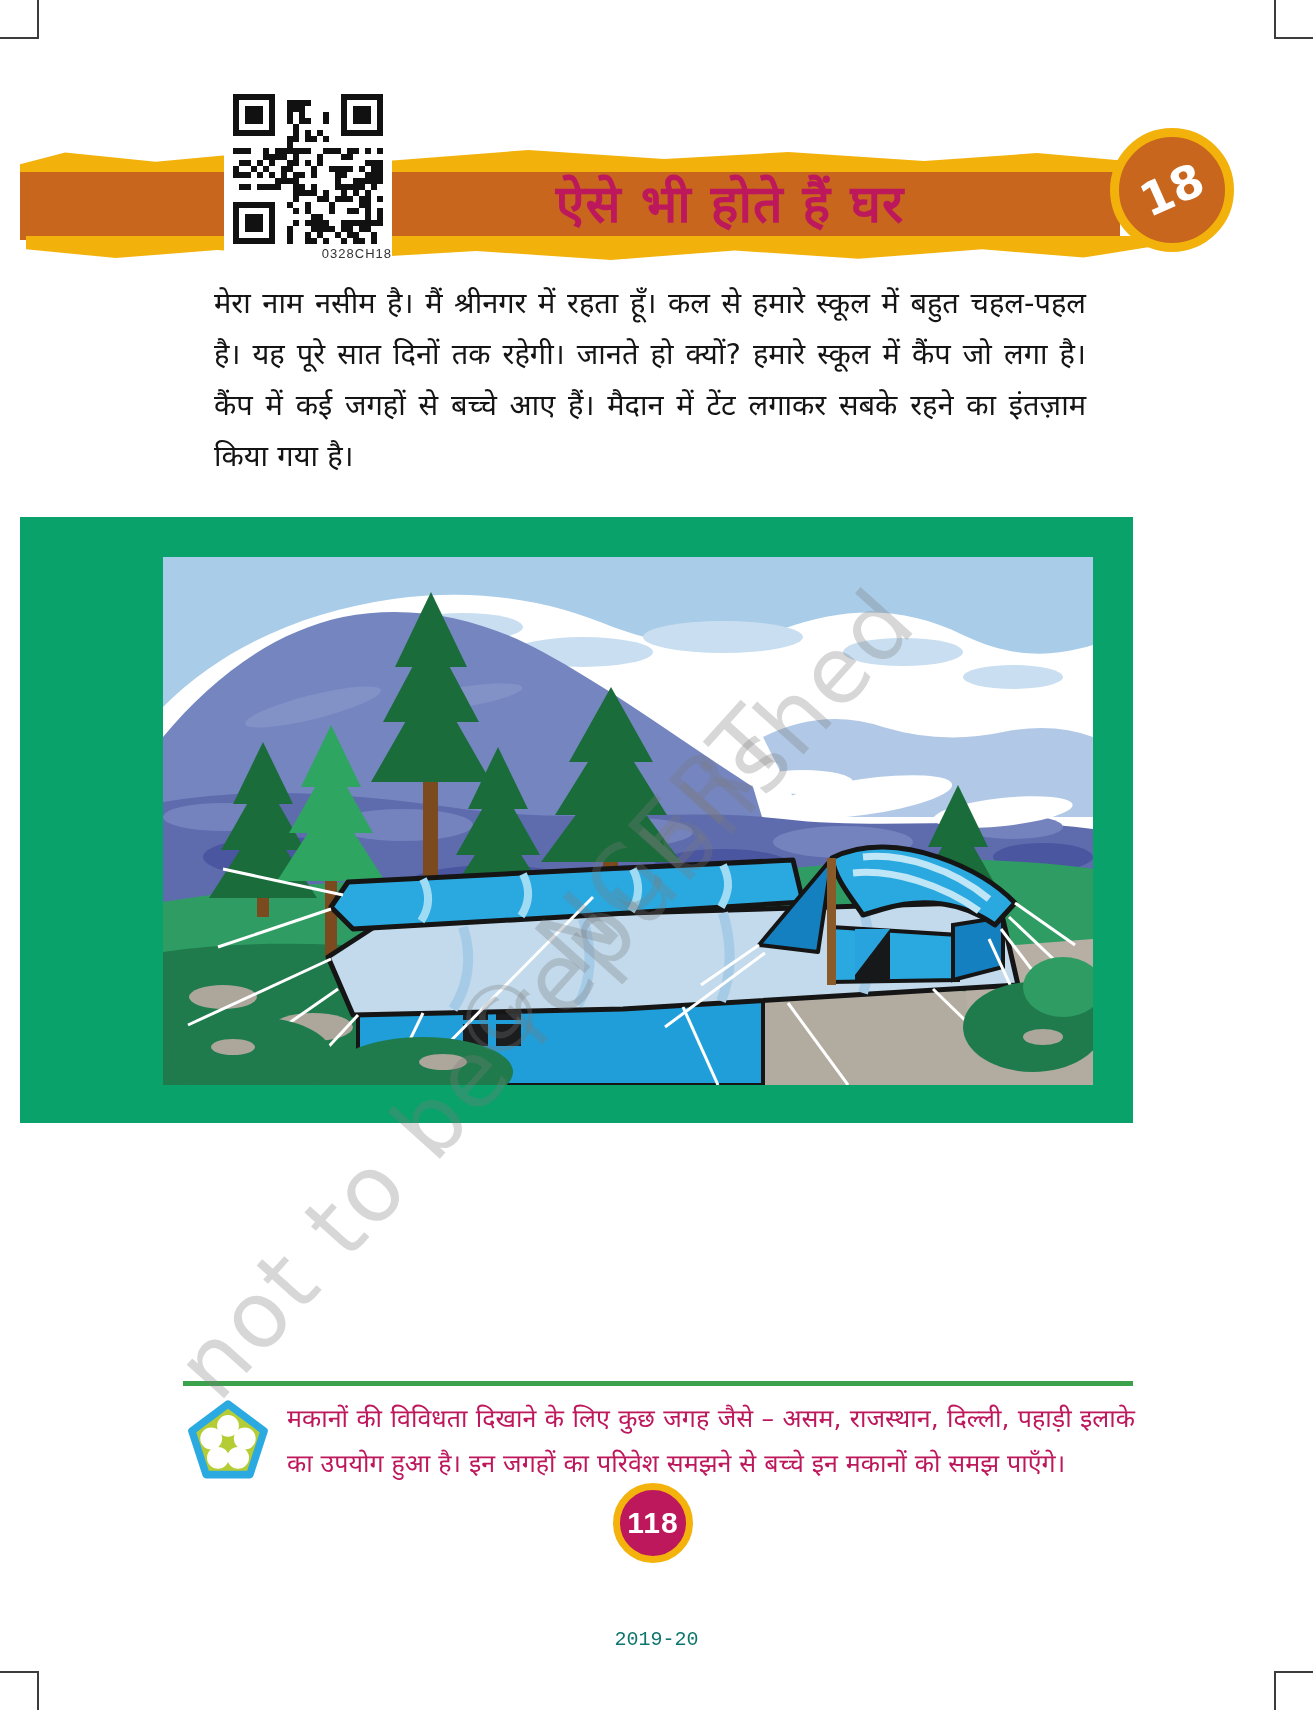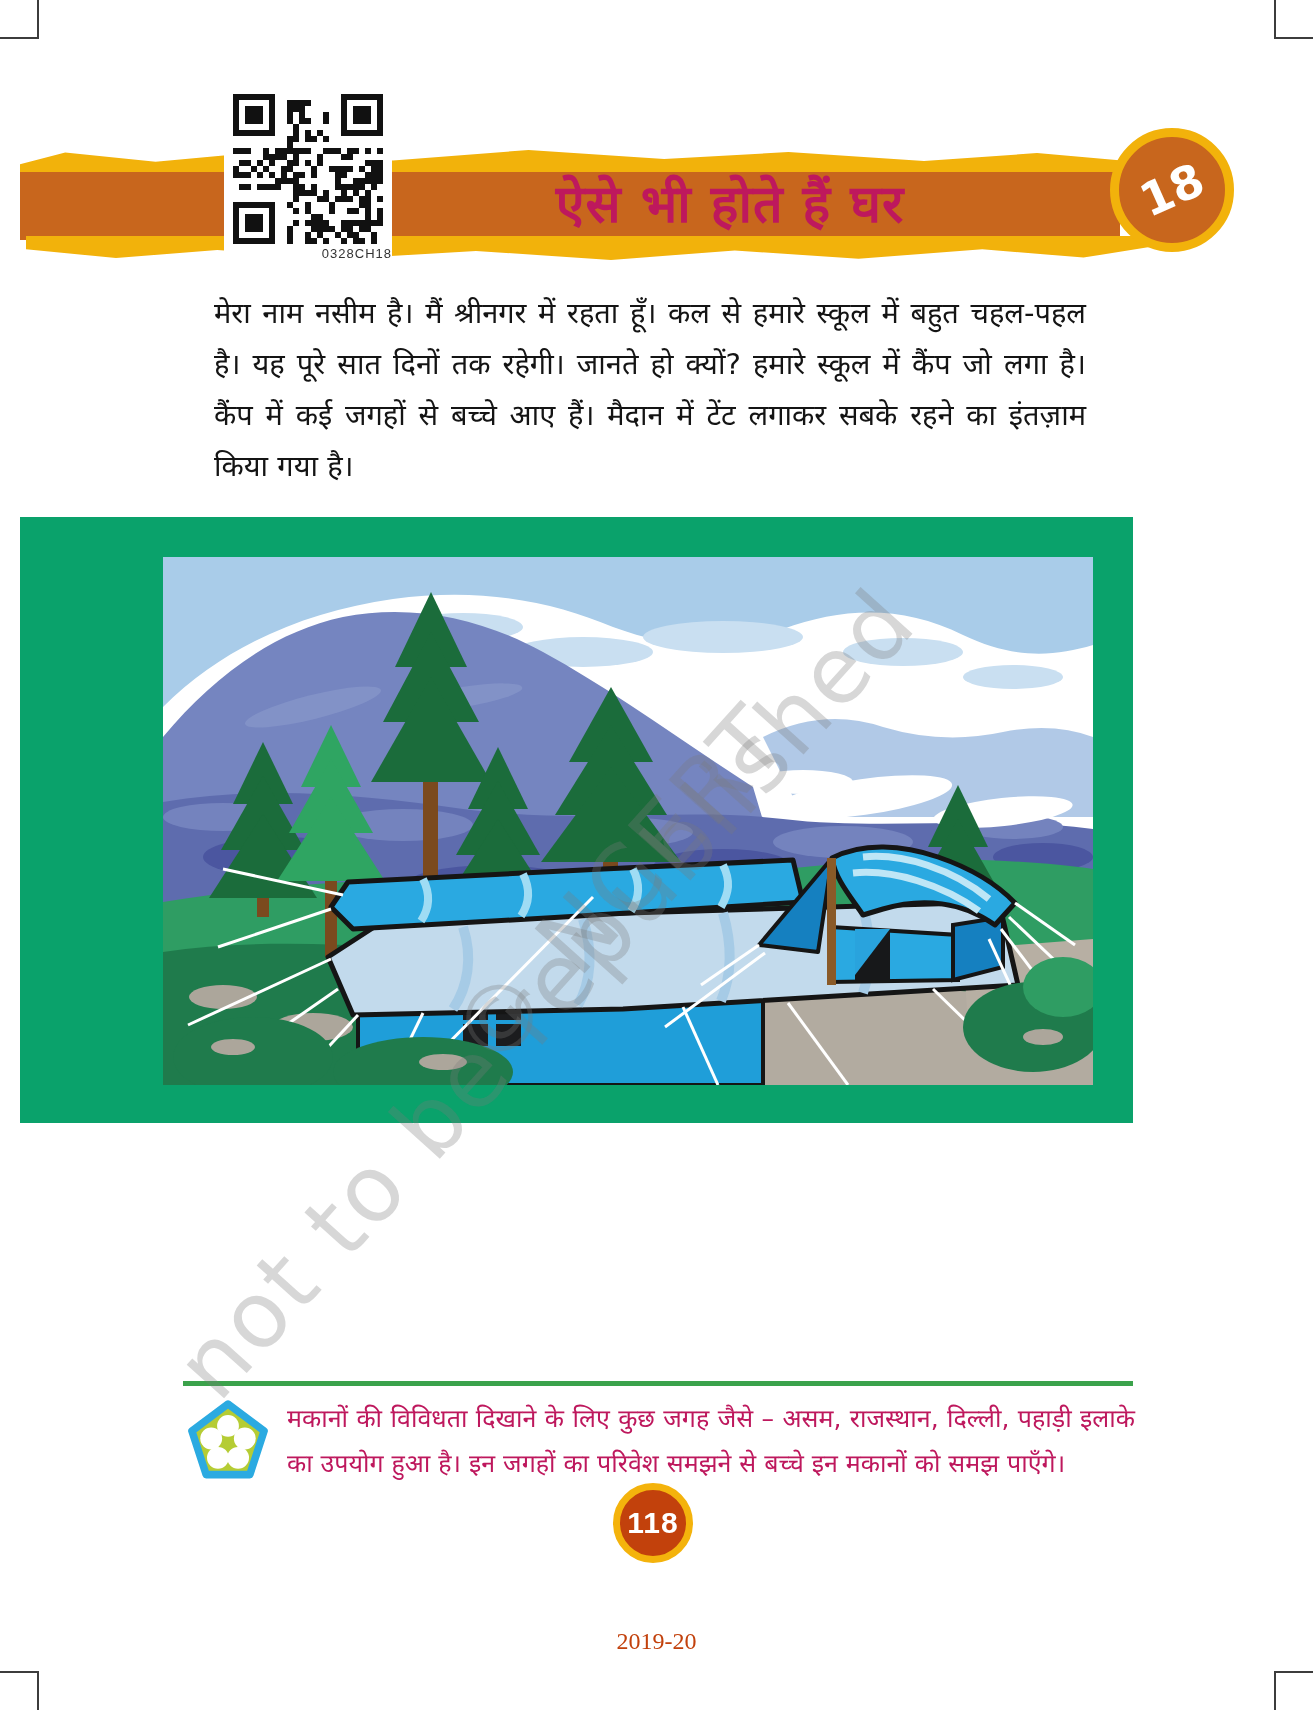--- a/index.html
+++ b/index.html
@@ -28,21 +28,21 @@
     display:flex;align-items:center;justify-content:center;}
   #chapter-circle span{color:#fff;font-size:46px;font-weight:bold;transform:rotate(-24deg);display:block;}
 
   
   #qr-box{position:absolute;left:224px;top:84px;width:168px;height:186px;background:#ffffff;z-index:3;text-align:right;}
   #qr-box svg{display:block;margin:10px auto 2px auto;shape-rendering:crispEdges;}
   #qr-caption{font-size:13px;color:#333;letter-spacing:1px;font-family:"Liberation Sans",sans-serif;}
 
   
   .para{position:absolute;font-size:29px;line-height:51px;color:#141414;}
-  #para1{left:214px;top:288px;width:872px;}
+  #para1{left:214px;top:278px;width:872px;}
   #para2{left:206px;top:1162px;width:880px;line-height:55px;}
   .just{text-align:justify;text-align-last:justify;}
   .indent{text-indent:40px;}
 
   
   #frame{position:absolute;left:20px;top:517px;width:1113px;height:606px;background:#0AA26B;}
   #picture{position:absolute;left:143px;top:40px;width:930px;height:528px;}
 
   
   .wm{position:absolute;z-index:6;pointer-events:none;white-space:nowrap;
@@ -50,25 +50,25 @@
   #wm1{left:470px;top:1000px;transform:rotate(-48deg);}
   #wm2{left:195px;top:1330px;transform:rotate(-48deg);}
 
   
   #note-rule{position:absolute;left:183px;top:1381px;width:950px;height:5px;background:#3BA24B;}
   #note-icon{position:absolute;left:186px;top:1396px;width:84px;height:90px;}
   #note-text{position:absolute;left:287px;top:1396px;width:848px;font-size:25px;line-height:45px;color:#be185d;}
 
   
   #page-badge{position:absolute;left:613px;top:1483px;width:66px;height:66px;border-radius:50%;
-    background:#c2410c;border:7px solid #F4B30C;display:flex;align-items:center;justify-content:center;}
+    background:#be185d;border:7px solid #F4B30C;display:flex;align-items:center;justify-content:center;}
   #page-badge span{color:#fff;font-size:30px;font-weight:bold;letter-spacing:1px;font-family:"Liberation Sans",sans-serif;}
 
-  #year{position:absolute;left:0;right:0;top:1628px;text-align:center;font-size:24px;color:#c2410c;
-        font-family:Liberation Serif, serif;}
+  #year{position:absolute;left:0;right:0;top:1628px;text-align:center;font-size:20px;color:#0f766e;
+        font-family:Liberation Mono, monospace;}
 </style>
 </head>
 <body>
 
 <div id="page">
 
   <div class="crop" id="crop-tl"></div>
   <div class="crop" id="crop-tr"></div>
   <div class="crop" id="crop-bl"></div>
   <div class="crop" id="crop-br"></div>

